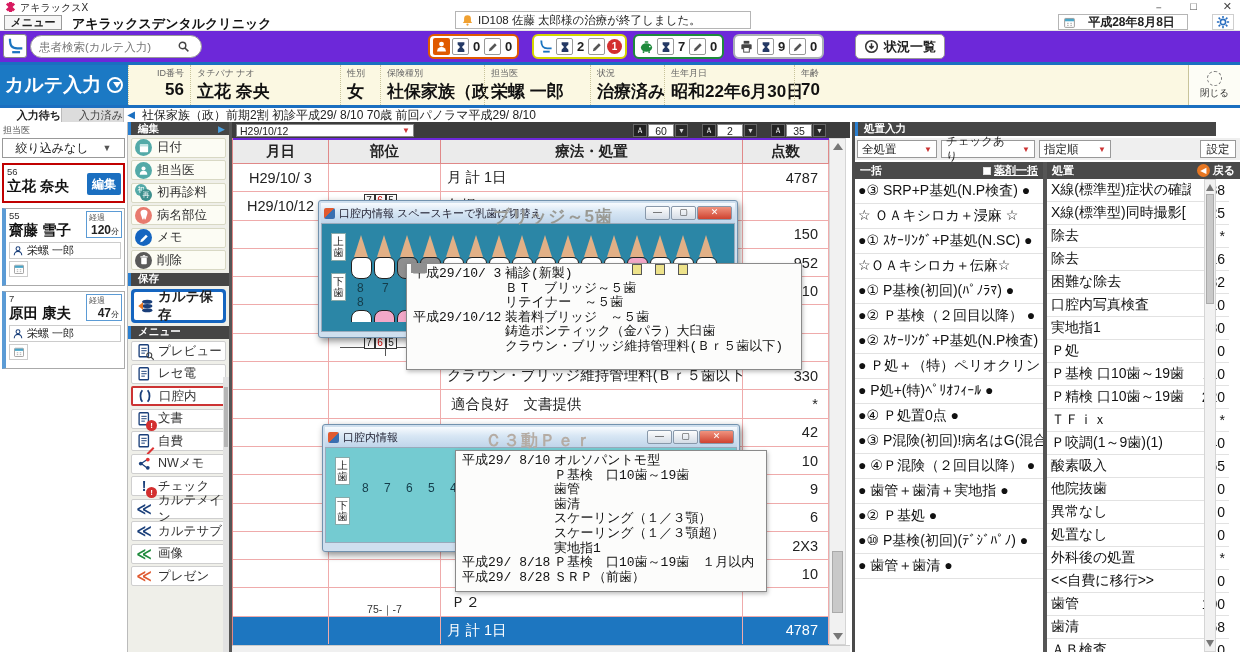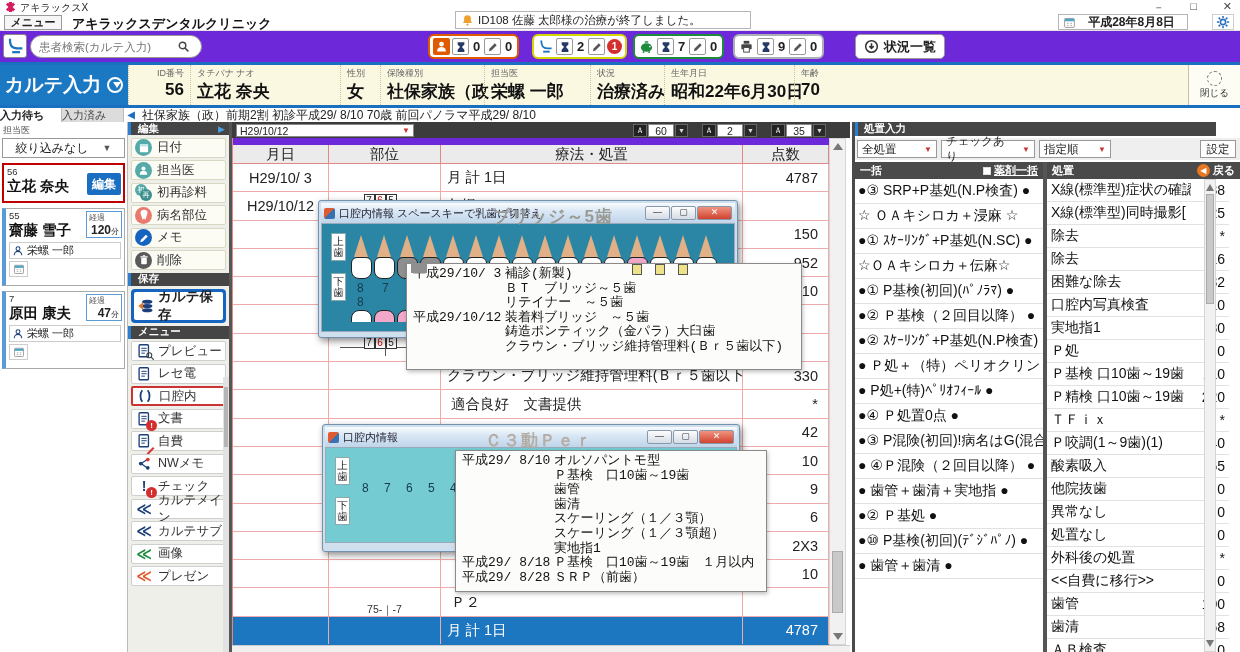--- a/index.html
+++ b/index.html
@@ -38,21 +38,21 @@
   .dcirc{width:16px;height:16px;border:2px solid currentColor;border-radius:50%;position:relative;flex:none}
   .dcirc::after{content:"";position:absolute;left:4px;top:3px;border-left:4px solid transparent;border-right:4px solid transparent;border-top:6px solid currentColor}
   .pf{border-left:1px dotted #c8c49a;padding:2px 6px 0 6px;display:flex;flex-direction:column}
   .pf .lb{font-size:9px;color:#666;white-space:nowrap}
   .pf .vl{font-size:17px;color:#111;white-space:nowrap;font-weight:600}
   .closebox{margin-left:auto;width:52px;background:#fdfdf6;border-left:1px solid #c8c49a;display:flex;flex-direction:column;align-items:center;justify-content:center}
   .snow{width:15px;height:15px;border:1.5px dashed #777;border-radius:50%;margin-bottom:1px}
   .closebox .lb2{font-size:9.5px;color:#333}
   
   .tabsrow{position:absolute;left:0;top:108px;width:1240px;height:14px;background:#f2f2f2;display:flex;align-items:stretch}
-  .tab{width:62px;text-align:left;font-size:11px;line-height:14px;border-right:1px solid #bbb}
+  .tab{width:62px;text-align:right;font-size:11px;line-height:14px;border-right:1px solid #bbb}
   .tab.on{background:#fff;font-weight:bold}
   .tab.off{background:#dcdcdc;color:#444}
   .collap{width:14px;color:#1b6fc0;font-size:10px;line-height:14px;text-align:center;background:#fff}
   .inforow{flex:1;background:#fff;font-size:12px;line-height:14px;padding-left:4px;white-space:nowrap;overflow:hidden}
   
   .sidebar{position:absolute;left:0;top:122px;width:128px;height:530px;background:#fff;border-right:1px solid #bbb}
   .sdlab{font-size:9px;color:#555;padding:2px 0 0 3px}
   .sddrop{margin:1px 2px;height:20px;border:1px solid #999;background:#fff;display:flex;align-items:center;justify-content:center;font-size:12px;gap:14px}
   .sddrop .ar{color:#555;font-size:9px}
   .pcard{margin:5px 2px 0 2px;background:#fff;position:relative}
@@ -91,21 +91,21 @@
   .main{position:absolute;left:232px;top:122px;width:618px;height:530px;background:#fff}
   .ktool{position:absolute;left:0;top:0;width:618px;height:16px;background:#3c3c3c;display:flex;align-items:center}
   .kdrop{margin-left:4px;width:178px;height:13px;background:#fff;border:1px solid #888;font-size:10.5px;line-height:12px;padding:0 3px;display:flex}
   .kdrop .ar{margin-left:auto;color:#c33;font-size:8px}
   .fctl{display:flex;align-items:center;margin-left:8px;gap:1px}
   .fctl .ic{width:14px;height:13px;background:#222;border:1px solid #666;color:#fff;font-size:8px;text-align:center;line-height:12px}
   .fctl .vv{width:26px;height:13px;background:#fff;font-size:10.5px;line-height:12px;text-align:center;border:1px solid #888}
   .fctl .dn{width:13px;height:13px;background:#2a2a2a;border:1px solid #666;color:#ddd;font-size:7px;text-align:center;line-height:12px}
   .fgroup{margin-left:auto;display:flex;gap:6px;margin-right:24px}
   .ktable{position:absolute;left:0;top:16px;width:597px;height:507px;border-left:1px solid #e08888}
-  .khr{height:26px;display:flex;background:#ebebeb;border-top:7px solid #6d28d9;border-bottom:1px solid #e08888;font-weight:normal;font-size:14.5px}
+  .khr{height:26px;display:flex;background:#ebebeb;border-top:2px solid #6d28d9;border-bottom:1px solid #e08888;font-weight:bold;font-size:14.5px}
   .khr div{display:flex;align-items:center;justify-content:center;border-right:1px solid #e08888}
   .kr{height:28.3px;display:flex;border-bottom:1px solid #efabab;font-size:14.5px}
   .kc{border-right:1px solid #efabab;display:flex;align-items:center;overflow:hidden}
   .c1{width:96px;justify-content:center}
   .c2{width:112px;justify-content:center;position:relative}
   .c3{flex:1;padding-left:6px;white-space:pre}
   .c4{width:86px;justify-content:flex-end;padding-right:10px}
   .kr.sel{background:#1d76c0;color:#fff;border-bottom:1px solid #1d76c0}
   .bridge{position:relative;width:90px;height:100%;}
   .bridge::before{content:"";position:absolute;left:0;right:0;top:13px;border-top:1.5px solid #555}

